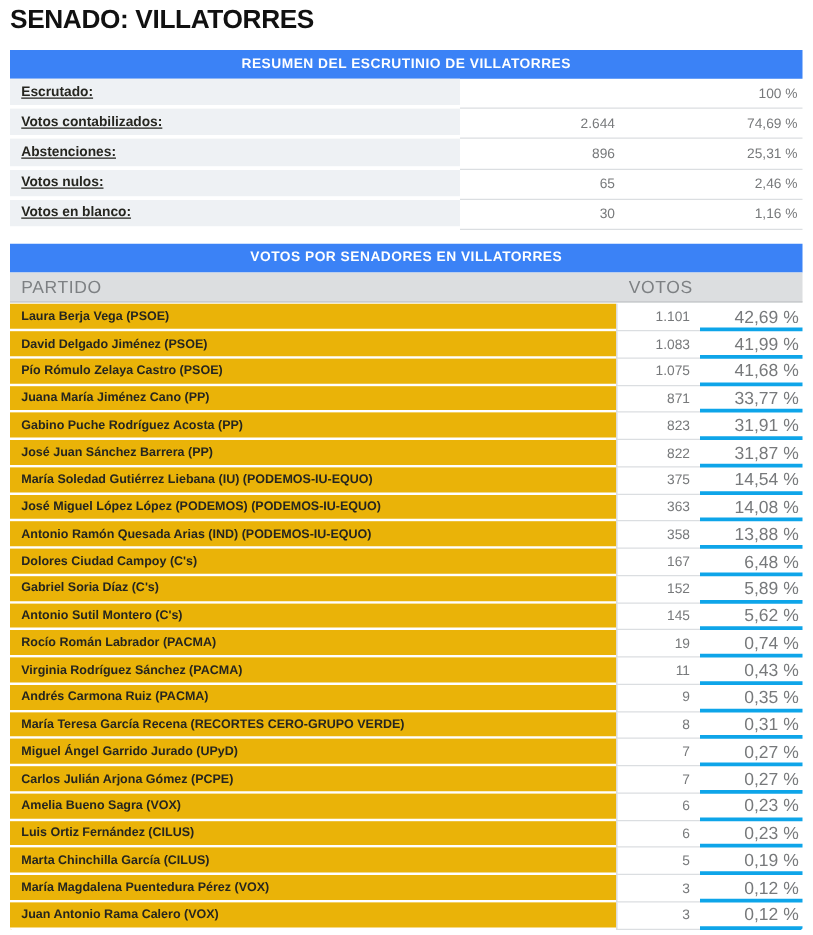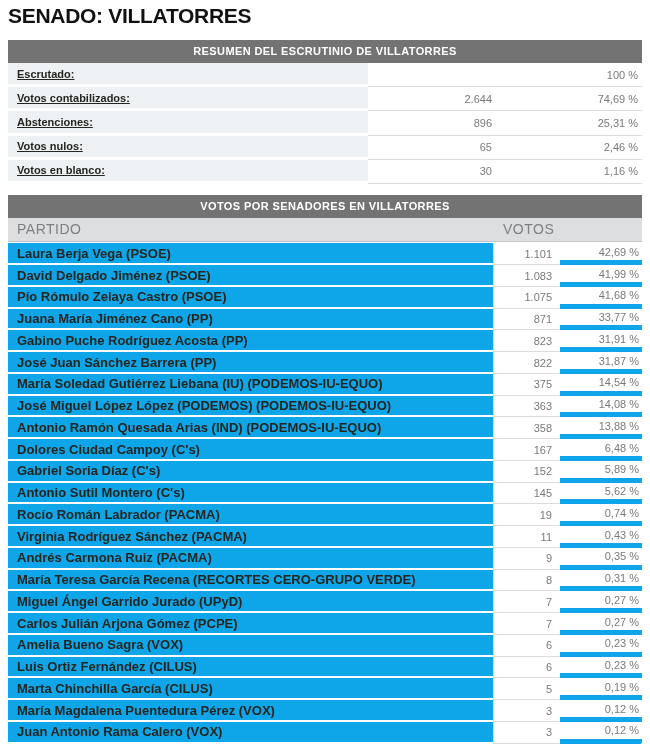--- a/index.html
+++ b/index.html
@@ -1,48 +1,48 @@
 <!DOCTYPE html>
 <html><head>
 <meta charset="utf-8">
 <style>
   html,body{margin:0;padding:0;background:#ffffff;width:650px;
     font-family:"Liberation Sans","DejaVu Sans",sans-serif;
     -webkit-font-smoothing:antialiased;}
   .page{width:650px;height:748px;box-sizing:border-box;padding:3px 8px 0 8px;overflow:hidden;border-radius:22px;}
   .title{font-size:21px;font-weight:700;color:#111111;letter-spacing:-0.3px;
     height:27px;line-height:26px;}
-  .bluebar{height:23px;background:#737373;color:#ffffff;font-size:11px;font-weight:700;
+  .bluebar{height:23px;background:#3b82f6;color:#ffffff;font-size:11px;font-weight:700;
     text-align:center;line-height:23px;letter-spacing:0.4px;}
   .tbl{width:634px;}
   .t1{margin-top:10px;}
   .t2{margin-top:11px;}
 
   
   .srow{display:flex;height:24.2px;}
   .s-label{width:360px;box-sizing:border-box;background:#eef1f4;border-bottom:3px solid #ffffff;
     font-weight:700;font-size:11px;color:#25251f;padding-left:9px;display:flex;align-items:center;text-decoration:underline;}
   .s-votes{width:132px;box-sizing:border-box;border-bottom:1px solid #dbdee1;color:#77797b;
     font-size:11px;display:flex;align-items:center;justify-content:flex-end;padding-right:8px;}
   .s-pct{flex:1;box-sizing:border-box;border-bottom:1px solid #dbdee1;color:#77797b;
     font-size:11px;display:flex;align-items:center;justify-content:flex-end;padding-right:4px;}
 
   
   .thead{height:23px;background:#dcdee0;border-bottom:1px solid #c2c5c7;display:flex;
     align-items:center;color:#7d8083;font-size:14px;letter-spacing:0.5px;margin-bottom:1.5px;}
   .th-party{flex:0 0 495px;box-sizing:border-box;padding-left:9px;}
   .th-votes{flex:1;}
   .prow{display:flex;height:21.75px;}
-  .p-name{width:485px;box-sizing:border-box;background:#0ea5e9;border-bottom:2px solid #ffffff;
-    font-weight:700;font-size:13px;color:#25251f;padding-left:9px;display:flex;align-items:center;
+  .p-name{width:485px;box-sizing:border-box;background:#eab308;border-bottom:2px solid #ffffff;
+    font-weight:700;font-size:10px;color:#25251f;padding-left:9px;display:flex;align-items:center;
     white-space:nowrap;overflow:hidden;}
   .p-votes{width:67px;box-sizing:border-box;border-left:1px solid #d6d9dc;border-bottom:1px solid #dbdee1;
     color:#77797b;font-size:11px;display:flex;align-items:center;justify-content:flex-end;padding-right:8px;}
-  .p-pct{flex:1;box-sizing:border-box;border-bottom:5px solid #0ea5e9;color:#77797b;
-    font-size:11px;display:flex;align-items:center;justify-content:flex-end;padding-right:3px;}
+  .p-pct{flex:1;box-sizing:border-box;border-bottom:3px solid #0ea5e9;color:#77797b;
+    font-size:14px;display:flex;align-items:center;justify-content:flex-end;padding-right:3px;}
 </style>
 </head>
 <body>
 
 <div class="page">
 
   <div class="title">SENADO: VILLATORRES</div>
 
   <div class="tbl t1">
     <div class="bluebar">RESUMEN DEL ESCRUTINIO DE VILLATORRES</div>

